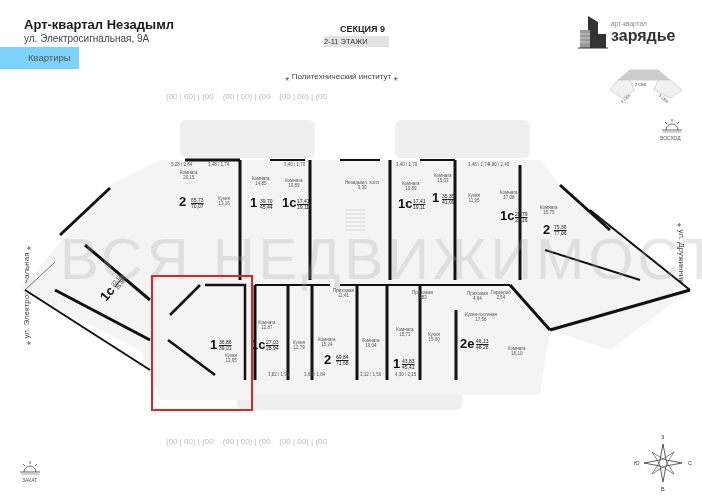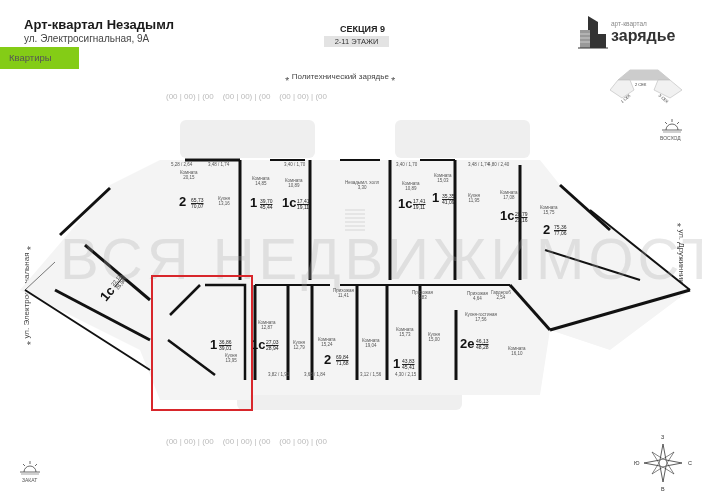--- a/index.html
+++ b/index.html
@@ -1,25 +1,25 @@
 <!DOCTYPE html>
 <html><head>
 <meta charset="utf-8">
 <style>
   html, body { margin:0; padding:0; }
   body { width:702px; height:500px; background:#fff; position:relative; overflow:hidden;
          font-family:"Liberation Sans", sans-serif; color:#222; }
   .abs { position:absolute; }
   .hdr-title { left:24px; top:17px; font-size:13px; font-weight:bold; color:#1a1a1a; }
   .hdr-addr { left:24px; top:33px; font-size:10px; color:#444; }
-  .apt-tab { left:0; top:47px; width:79px; height:22px; background:#84cc16; font-size:9.5px;
-             color:#555; line-height:22px; padding-left:9px; box-sizing:border-box; width:79px; cursor:pointer; }
+  .apt-tab { left:0; top:47px; width:79px; height:22px; background:#7dd3fc; font-size:9.5px;
+             color:#555; line-height:22px; padding-left:28px; box-sizing:border-box; width:79px; cursor:pointer; }
   .sec-title { left:330px; top:24px; width:80px; text-align:center; font-size:9px; font-weight:bold; }
   .sec-floors { left:324px; top:36px; width:65px; height:11px; background:#e3e3e3; font-size:7.5px;
-                text-align:center; line-height:11px; color:#333; }
+                line-height:11px; color:#333; }
   .street-top { left:285px; top:70px; font-size:8px; color:#444; }
   .street-left { left:-45px; top:290px; font-size:8px; color:#444; transform:rotate(-90deg); transform-origin:center; width:140px; text-align:center; }
   .street-right { left:612px; top:255px; font-size:8px; color:#444; transform:rotate(90deg); transform-origin:center; width:140px; text-align:center; }
   .lbl { position:absolute; font-size:4.5px; color:#555; text-align:center; line-height:5px; }
   .apt-num { position:absolute; font-size:13px; font-weight:bold; color:#111; }
   .apt-area { position:absolute; font-size:5px; color:#222; line-height:6px; }
   .apt-area .t { text-decoration:underline; }
   .watermark { left:60px; top:225px; font-size:58px; letter-spacing:4px; color:rgba(170,170,170,0.28); font-weight:300; white-space:nowrap; }
   .win-row { position:absolute; font-size:8px; color:#bbb; }
   .highlight { left:151px; top:275px; width:102px; height:136px; border:2px solid #d8262b; box-sizing:border-box; cursor:pointer; }
@@ -90,21 +90,21 @@
     <polygon points="25,6 28,22 44,25 28,28 25,44 22,28 6,25 22,22" fill="none" stroke="#333" stroke-width="0.8"></polygon>
     <polygon points="14,14 25,21 36,14 29,25 36,36 25,29 14,36 21,25" fill="none" stroke="#333" stroke-width="0.6"></polygon>
     <circle cx="25" cy="25" r="4" fill="none" stroke="#333" stroke-width="0.6"></circle>
   </svg>
   <div class="compass-lbl" style="left:23px;top:-4px;">З</div>
   <div class="compass-lbl" style="left:23px;top:48px;">В</div>
   <div class="compass-lbl" style="left:-4px;top:22px;">Ю</div>
   <div class="compass-lbl" style="left:50px;top:22px;">С</div>
 </div>
 
-<div class="abs street-top">⁎ Политехнический зарядье ⁎</div>
+<div class="abs street-top">⁎ Политехнический институт ⁎</div>
 <div class="abs street-left">⁎ ул. Электросигнальная ⁎</div>
 <div class="abs street-right">⁎ ул. Дружинников ⁎</div>
 
 <div class="win-row" style="left:166px;top:92px;">
   <span>(00 | 00) | (00</span>&nbsp;&nbsp;&nbsp;&nbsp;<span>(00 | 00) | (00</span>&nbsp;&nbsp;&nbsp;&nbsp;<span>(00 | 00) | (00</span>
 </div>
 <div class="win-row" style="left:166px;top:437px;">
   <span>(00 | 00) | (00</span>&nbsp;&nbsp;&nbsp;&nbsp;<span>(00 | 00) | (00</span>&nbsp;&nbsp;&nbsp;&nbsp;<span>(00 | 00) | (00</span>
 </div>
 

